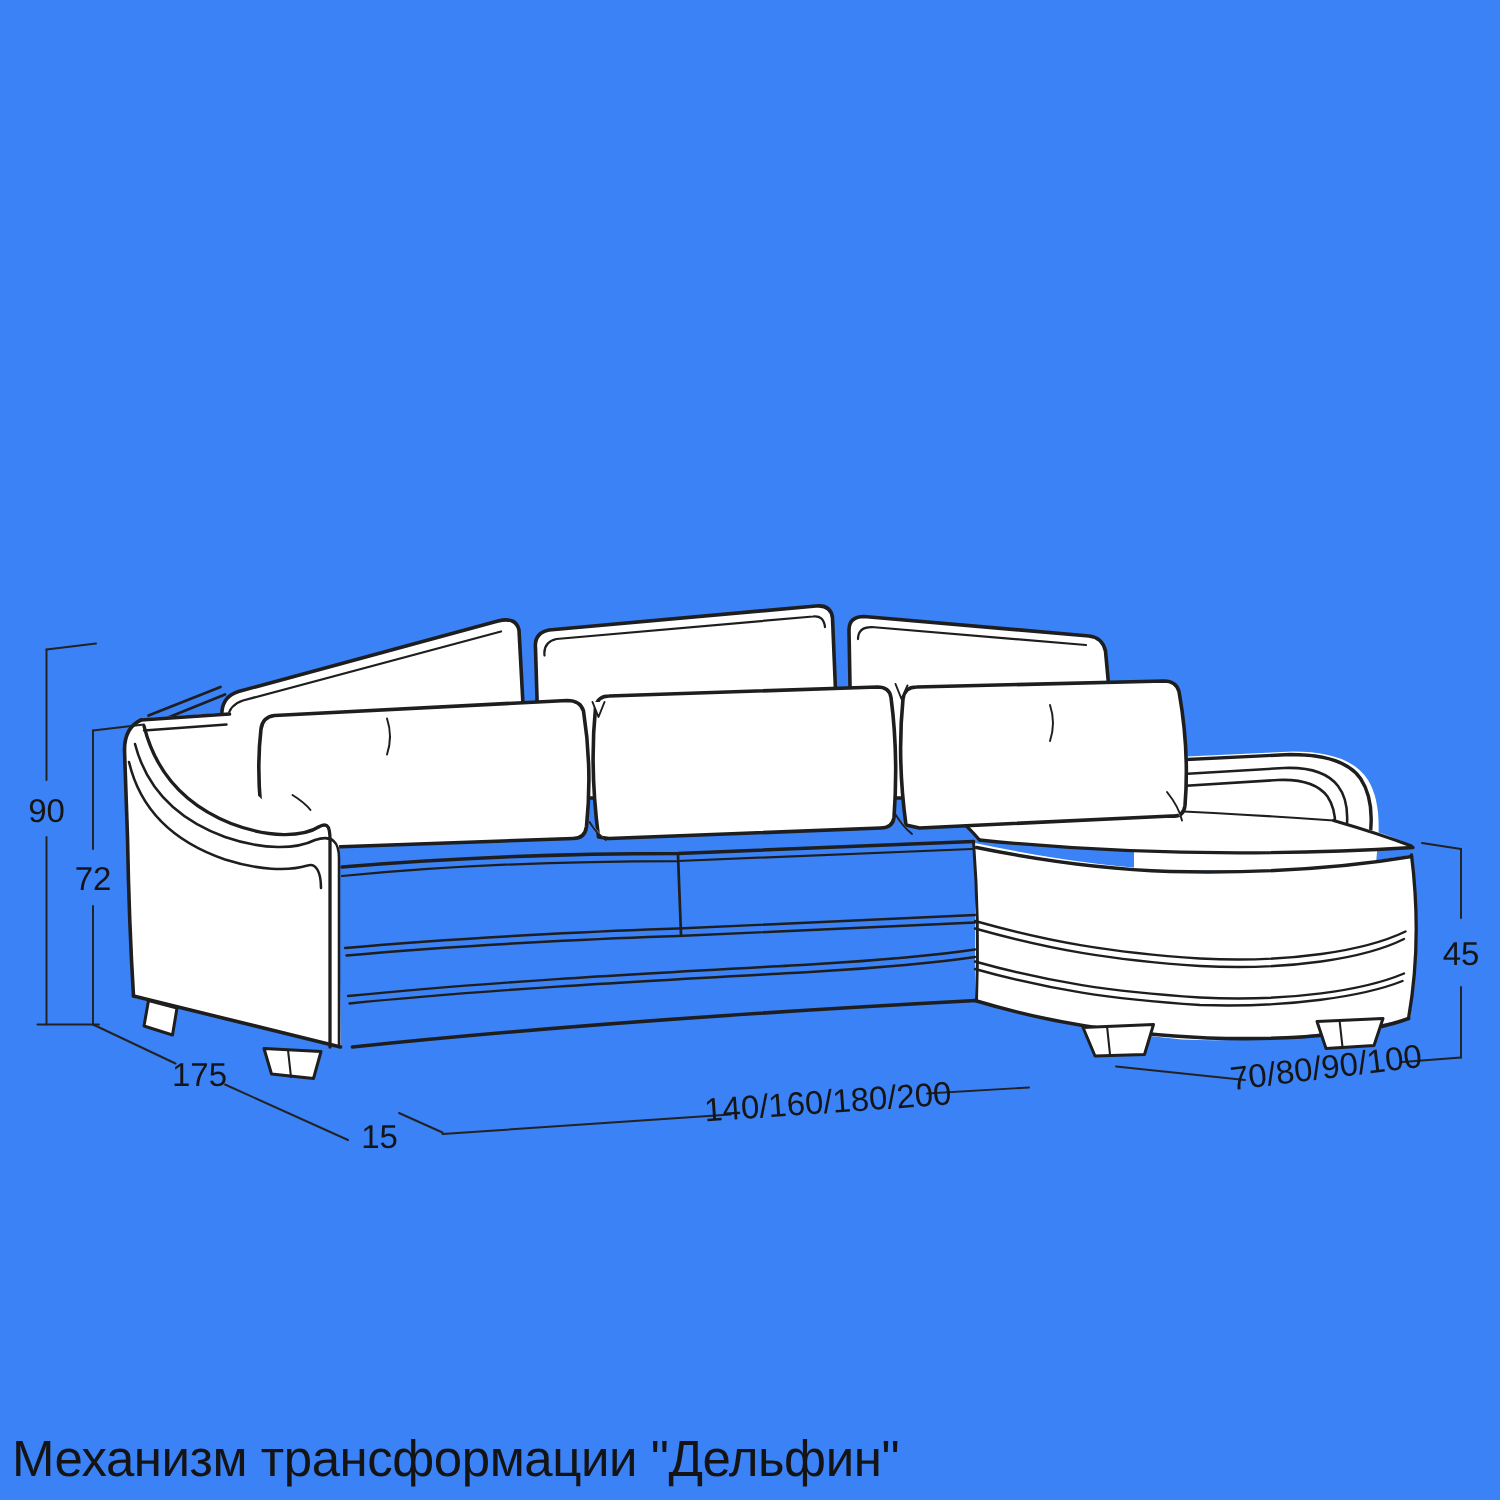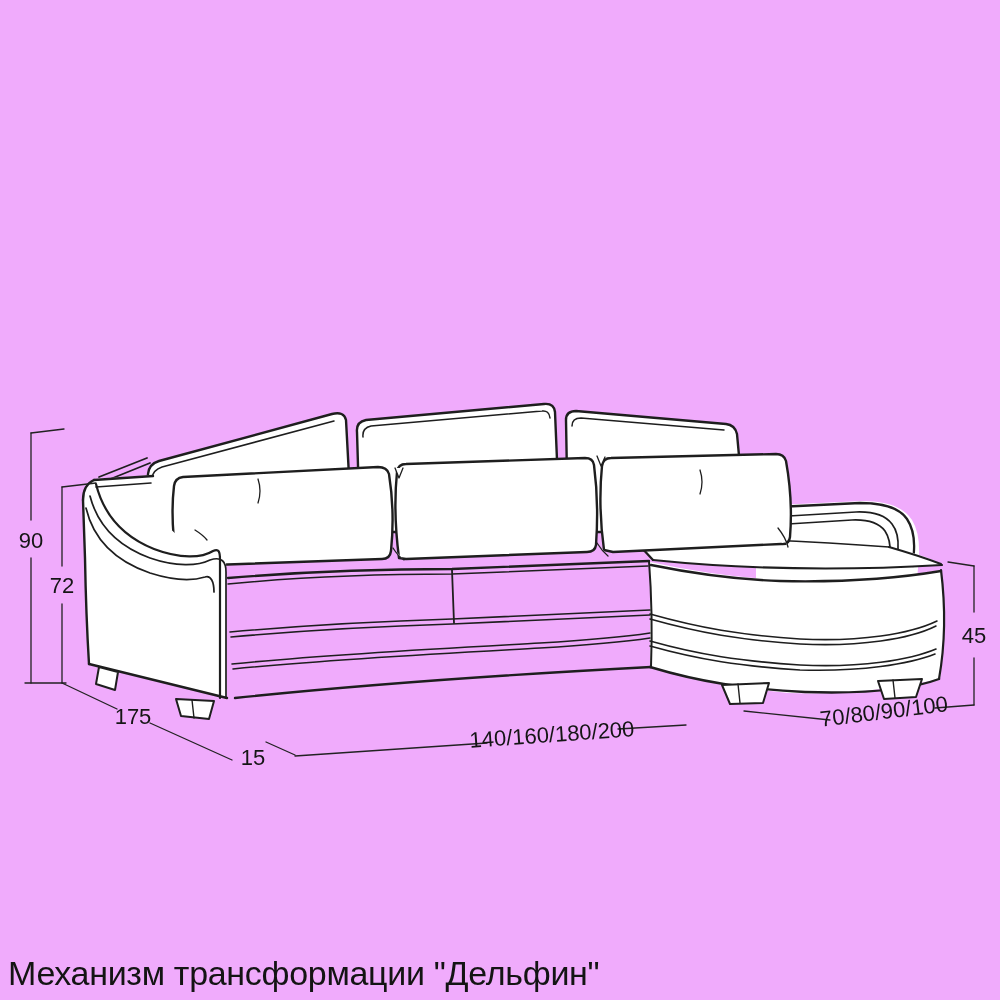--- a/index.html
+++ b/index.html
@@ -1,16 +1,16 @@
 <!DOCTYPE html>
 <html><head>
 <meta charset="utf-8">
 <style>
   html,body{margin:0;padding:0;background:#ffffff;}
-  #stage{position:relative;width:1000px;height:1000px;background:#f0abfc;overflow:hidden;
+  #stage{position:relative;width:1000px;height:1000px;background:#3b82f6;overflow:hidden;
          font-family:"Liberation Sans", sans-serif;}
   #drawing{position:absolute;left:0;top:0;}
   .dim-text{font-family:"Liberation Sans", sans-serif;font-size:22px;fill:#151515;}
   #caption{position:absolute;left:8px;top:954px;font-size:34px;color:#141414;
            font-family:"Liberation Sans", sans-serif;letter-spacing:-0.3px;white-space:nowrap;}
 </style>
 </head>
 <body>
 
 <div id="stage">

